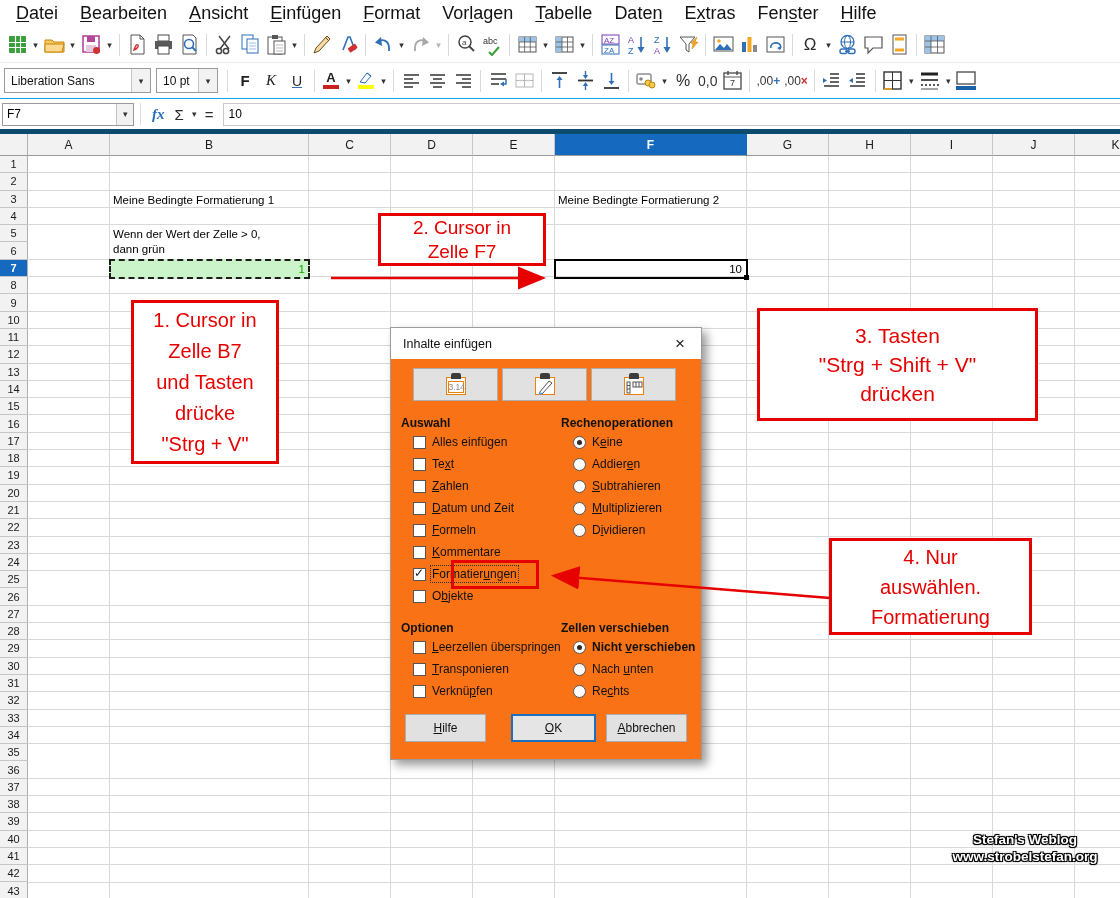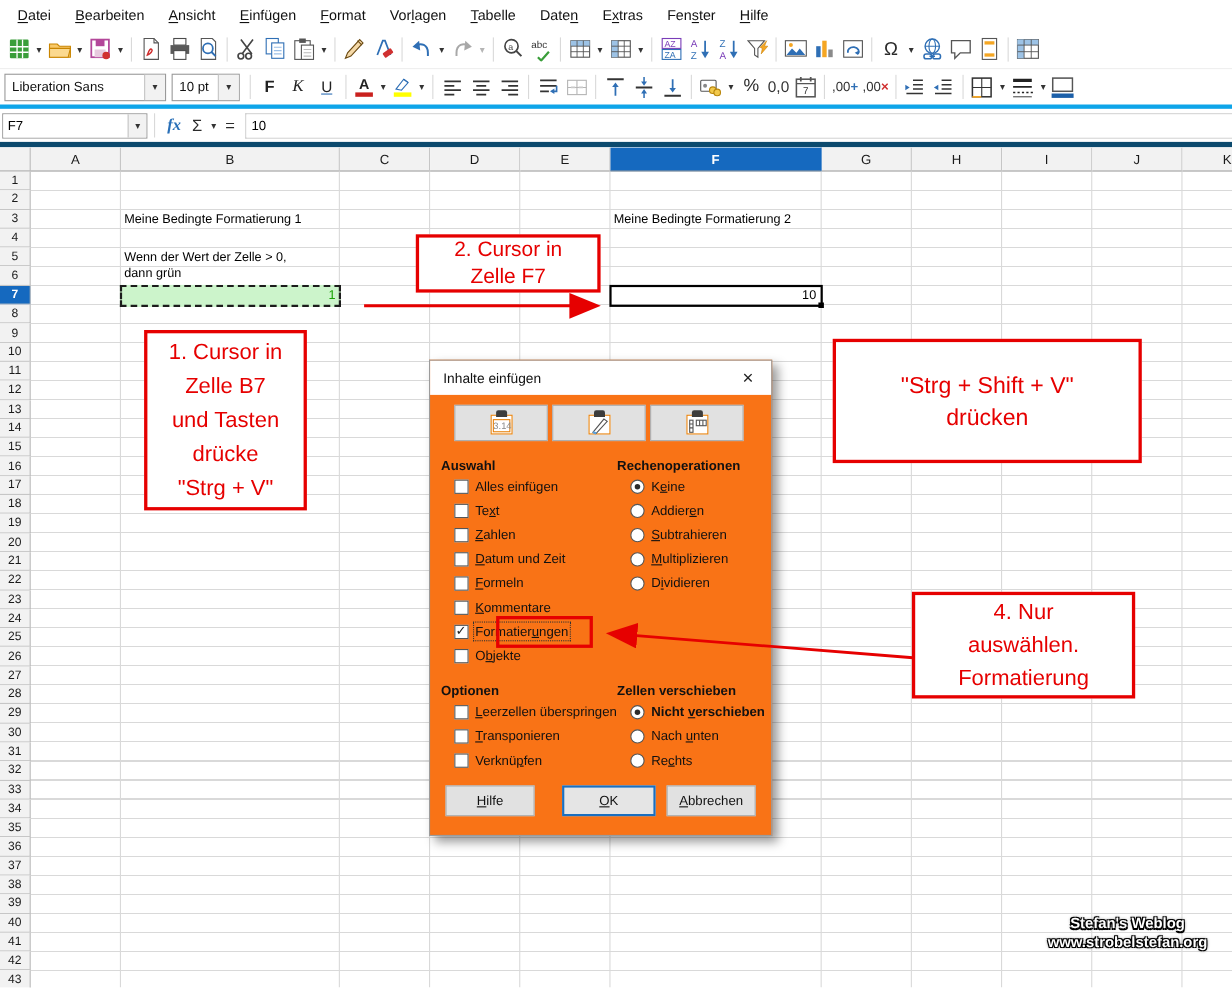--- a/index.html
+++ b/index.html
@@ -2,27 +2,27 @@
 <html><head>
 <meta charset="utf-8">
 <style>
   * { box-sizing: border-box; margin: 0; padding: 0; }
   html,body { width:1120px; height:898px; }
   body { font-family:"Liberation Sans", sans-serif; background:#fff; position:relative; overflow:hidden; }
   .app { position:absolute; inset:0; width:1120px; height:898px; background:#fff; overflow:hidden; }
 
   
   .menubar { position:absolute; left:0; top:0; width:100%; height:27px; background:#fff; display:flex; align-items:center; padding-left:6px; gap:2px; }
-  .menu-item { font-size:13px; color:#111; padding:4px 10px; cursor:default; }
+  .menu-item { font-size:18px; color:#111; padding:4px 10px; cursor:default; }
   .menu-item u { text-underline-offset:2px; }
 
   
   .toolbar { position:absolute; left:0; width:100%; height:36px; background:#fff; display:flex; align-items:center; padding-left:4px; }
   .tb1 { top:27px; border-bottom:1px solid #ececec; }
-  .tb2 { top:63px; border-bottom:4px solid #0ea5e9; }
+  .tb2 { top:63px; border-bottom:1px solid #0ea5e9; }
   .tbtn { width:26px; height:28px; display:flex; align-items:center; justify-content:center; border-radius:2px; flex:0 0 auto; }
   .tbtn.wide { width:auto; padding:0 2px; }
   .caret { font-size:9px; color:#333; width:11px; text-align:center; flex:0 0 auto; cursor:default; }
   .caret.dis { color:#b5b5b5; }
   .tsep { width:1px; height:22px; background:#d9d9d9; margin:0 4px; flex:0 0 auto; }
   .ic { width:23px; height:23px; display:block; }
   .tglyph { font-size:14px; color:#2b2b2b; }
   .combo { height:25px; border:1px solid #9a9a9a; background:#fff; display:flex; align-items:center; font-size:12px; color:#111; margin-right:5px; }
   .combo .cval { padding:0 6px; flex:1; white-space:nowrap; overflow:hidden; }
   .combo .cbtn { width:19px; height:100%; border-left:1px solid #c5c5c5; background:#f2f2f2; display:flex; align-items:center; justify-content:center; font-size:9px; color:#333; }
@@ -601,20 +601,21 @@
     <div>Zelle B7</div>
     <div>und Tasten</div>
     <div>drücke</div>
     <div>"Strg + V"</div>
   </div>
   <div class="rbox rbox2">
     <div>2. Cursor in</div>
     <div>Zelle F7</div>
   </div>
   <div class="rbox rbox3">
+    <div>3. Tasten</div>
     <div>"Strg + Shift + V"</div>
     <div>drücken</div>
   </div>
   <div class="rbox rbox4">
     <div>4. Nur</div>
     <div>auswählen.</div>
     <div>Formatierung</div>
   </div>
 
   <svg class="arrows" width="1120" height="898" viewBox="0 0 1120 898">

